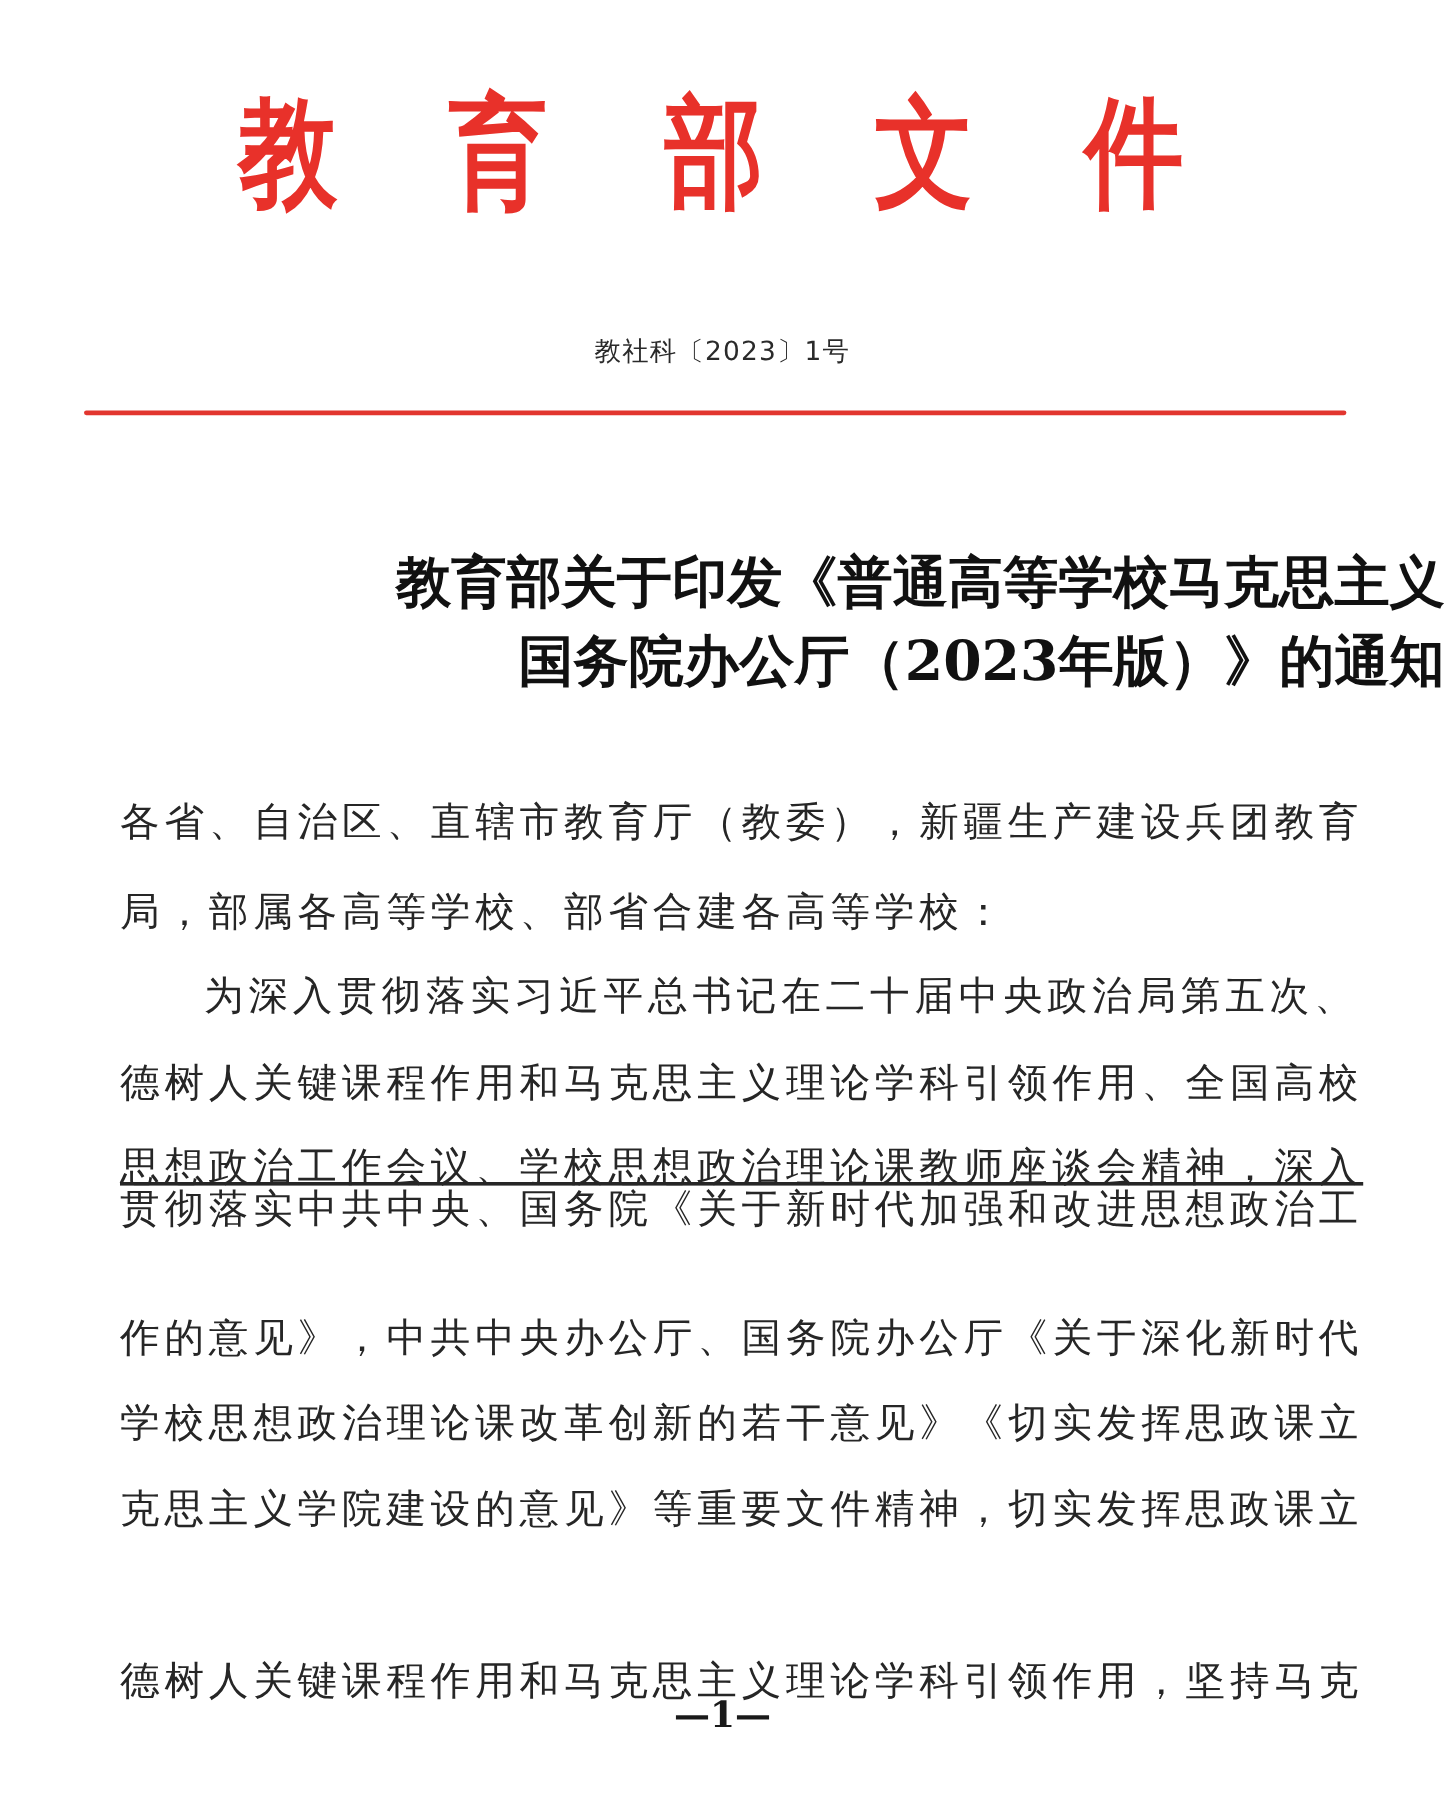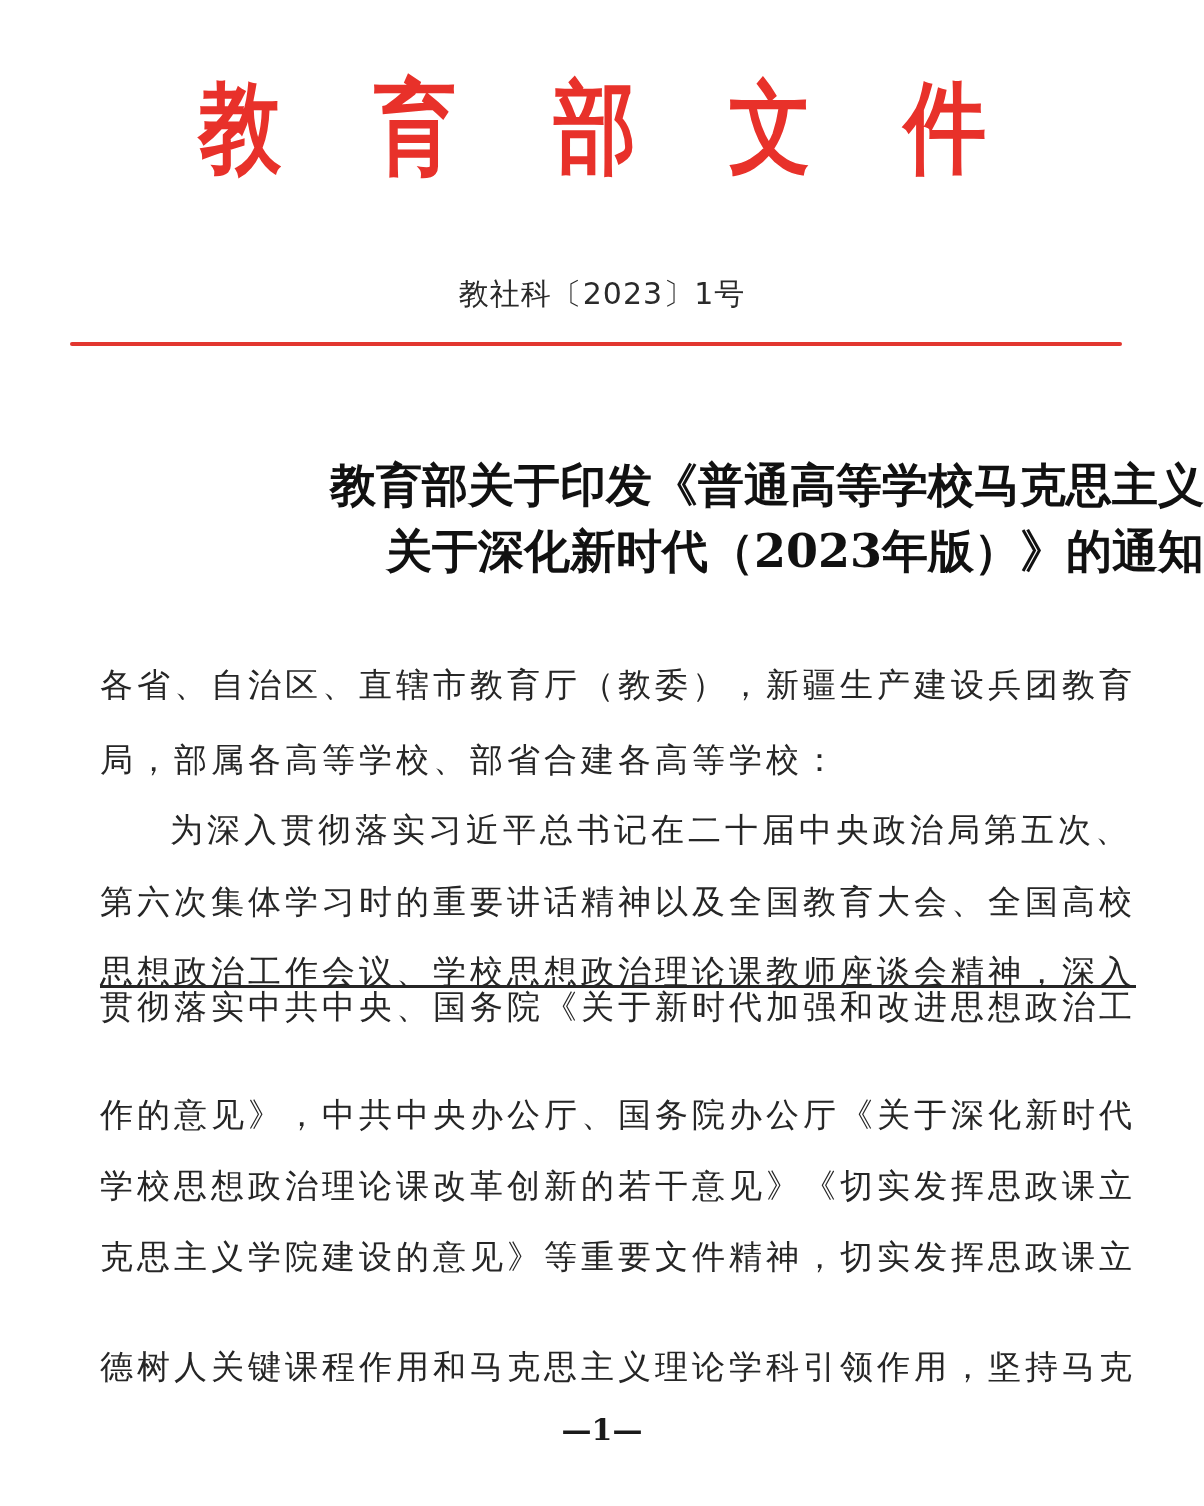--- a/index.html
+++ b/index.html
@@ -34,21 +34,21 @@
     text-align: center;
     transform: scaleX(0.82);
   }
   .doc-number {
     position: absolute;
     top: 272px;
     left: 0;
     width: 1204px;
     text-align: center;
     font-family: "DejaVu Sans", "Liberation Sans", sans-serif;
-    font-size: 30px;
+    font-size: 22px;
     line-height: 44px;
     color: #2a2a2a;
     letter-spacing: 1px;
   }
   .red-rule {
     position: absolute;
     top: 342px;
     left: 70px;
     width: 1052px;
     height: 4px;
@@ -109,30 +109,30 @@
   <span class="masthead-char" style="left:715px;">文</span>
   <span class="masthead-char" style="left:890px;">件</span>
 </div>
 
 <div class="doc-number">教社科〔2023〕1号</div>
 
 <div class="red-rule"></div>
 
 <div class="title">
   <span class="title-line">教育部关于印发《普通高等学校马克思主义</span>
-  <span class="title-line">关于深化新时代（2023年版）》的通知</span>
+  <span class="title-line">国务院办公厅（2023年版）》的通知</span>
 </div>
 
 <div class="body-text" style="top:0;">
   <div class="body-line" style="top:666px;font-family:Liberation Mono, monospace;">各省、自治区、直辖市教育厅（教委），新疆生产建设兵团教育</div>
   <div class="body-line" style="top:738px;">局，部属各高等学校、部省合建各高等学校：</div>
 
   <div class="body-line" style="top:808px; left:70px;">为深入贯彻落实习近平总书记在二十届中央政治局第五次、</div>
-  <div class="body-line" style="top:880px;">第六次集体学习时的重要讲话精神以及全国教育大会、全国高校</div>
+  <div class="body-line" style="top:880px;">德树人关键课程作用和马克思主义理论学科引领作用、全国高校</div>
   <div class="body-line" style="top:950px;text-decoration:underline;">思想政治工作会议、学校思想政治理论课教师座谈会精神，深入</div>
   <div class="body-line" style="top:985px;">贯彻落实中共中央、国务院《关于新时代加强和改进思想政治工</div>
   <div class="body-line" style="top:1093px;text-align:right;">作的意见》，中共中央办公厅、国务院办公厅《关于深化新时代</div>
   <div class="body-line" style="top:1164px;">学校思想政治理论课改革创新的若干意见》《切实发挥思政课立</div>
   <div class="body-line" style="top:1235px;">克思主义学院建设的意见》等重要文件精神，切实发挥思政课立</div>
-  <div class="body-line" style="top:1345px;">德树人关键课程作用和马克思主义理论学科引领作用，坚持马克</div>
+  <div class="body-line" style="top:1379px;">德树人关键课程作用和马克思主义理论学科引领作用，坚持马克</div>
 </div>
 
 <div class="page-number">—1—</div>
 
 </body></html>

